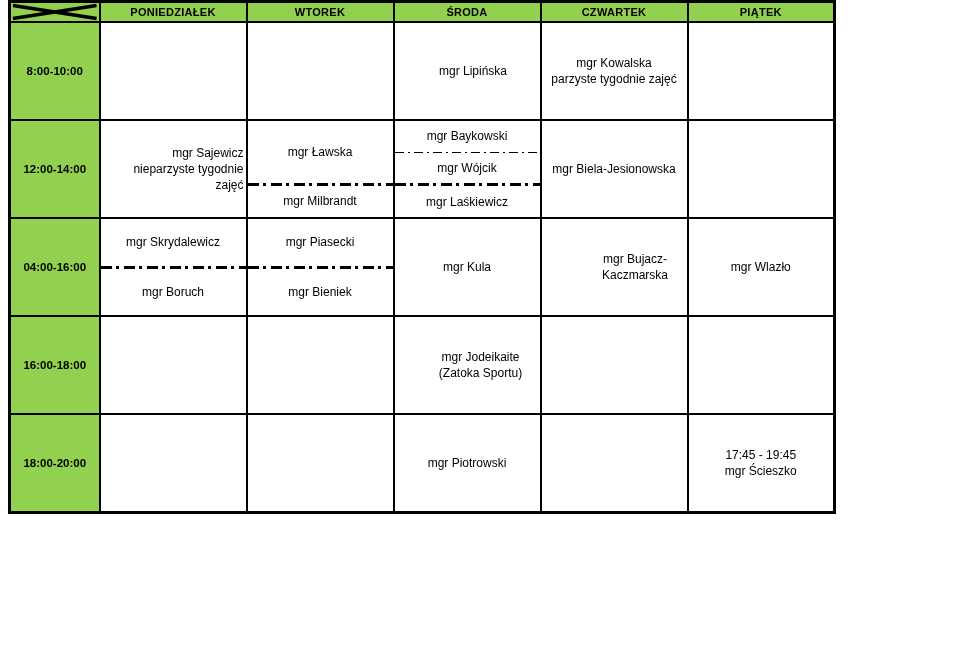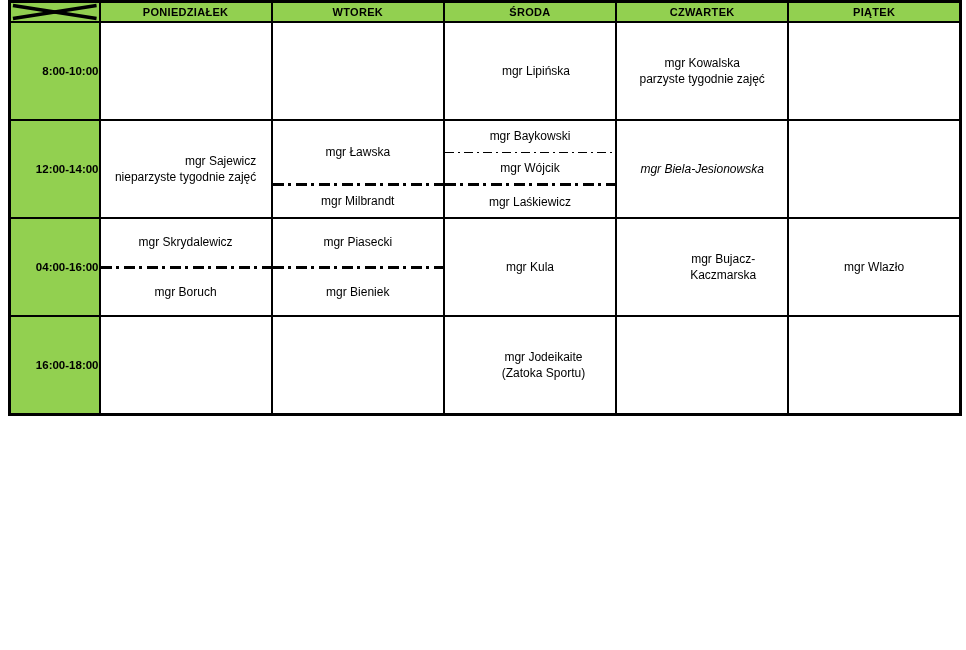--- a/index.html
+++ b/index.html
@@ -6,33 +6,33 @@
   body{
     width:966px;height:650px;background:#ffffff;color:#000;
     font-family:"Liberation Sans",sans-serif;position:relative;overflow:hidden;
   }
   .title{
     font-size:17px;font-weight:bold;text-align:center;
     margin:6px 0 3px 0;letter-spacing:0.2px;
   }
   table.schedule{
     border-collapse:collapse;table-layout:fixed;
-    width:954px;margin-left:8px;border:3px solid #000;
+    width:828px;margin-left:8px;border:3px solid #000;
   }
   col.c-time{width:90px;}
   th,td{border:2px solid #000;padding:0;}
   th.day{
     height:18px;background:var(--green,#92D050);
     font-size:11px;font-weight:bold;text-align:center;letter-spacing:0.3px;
   }
   th.corner{background:var(--green,#92D050);}
   th.corner svg{display:block;width:100%;height:18px;}
   td.time{
     background:var(--green,#92D050);font-weight:bold;font-size:11.5px;
-    text-align:right;vertical-align:middle;
+    text-align:center;vertical-align:middle;
   }
   td.slot{text-align:center;vertical-align:middle;font-size:12px;}
   .wrap{height:96px;display:flex;flex-direction:column;}
   .part{
     flex:1;display:flex;align-items:center;justify-content:center;
     white-space:pre-line;line-height:1.35;padding:0 2px;
   }
   .divider{flex:0 0 auto;width:100%;}
   .divider.thick{
     height:3px;
@@ -120,21 +120,21 @@
             <div class="wrap">
               <div class="part" style="flex: 1 1 0%;">mgr Baykowski</div>
               <div class="divider thin"></div>
               <div class="part" style="flex: 1 1 0%;">mgr Wójcik</div>
               <div class="divider thick"></div>
               <div class="part" style="flex: 1 1 0%; text-align: center;">mgr Laśkiewicz</div>
             </div>
           </td>
           <td class="slot">
             <div class="wrap">
-              <div class="part" style="flex: 1 1 0%; font-style: italic;">mgr Biela-Jesionowska</div>
+              <div class="part" style="flex: 1 1 0%;">mgr Biela-Jesionowska</div>
             </div>
           </td>
           <td class="slot">
             <div class="wrap">
               <div class="part" style="flex: 1 1 0%;"></div>
             </div>
           </td>
         </tr>
         <tr>
           <td class="time">04:00-16:00</td>
@@ -187,18 +187,47 @@
             </div>
           </td>
           <td class="slot">
             <div class="wrap">
               <div class="part" style="flex: 1 1 0%;"></div>
             </div>
           </td>
           <td class="slot">
             <div class="wrap">
               <div class="part" style="flex: 1 1 0%;"></div>
+            </div>
+          </td>
+        </tr>
+        <tr>
+          <td class="time">18:00-20:00</td>
+          <td class="slot">
+            <div class="wrap">
+              <div class="part" style="flex: 1 1 0%;"></div>
+            </div>
+          </td>
+          <td class="slot">
+            <div class="wrap">
+              <div class="part" style="flex: 1 1 0%;"></div>
+            </div>
+          </td>
+          <td class="slot">
+            <div class="wrap">
+              <div class="part" style="flex: 1 1 0%;">mgr Piotrowski</div>
+            </div>
+          </td>
+          <td class="slot">
+            <div class="wrap">
+              <div class="part" style="flex: 1 1 0%;"></div>
+            </div>
+          </td>
+          <td class="slot">
+            <div class="wrap">
+              <div class="part" style="flex: 1 1 0%;">17:45 - 19:45
+mgr Ścieszko</div>
             </div>
           </td>
         </tr>
       </tbody>
   </table>
 </div>
 
 </body></html>

